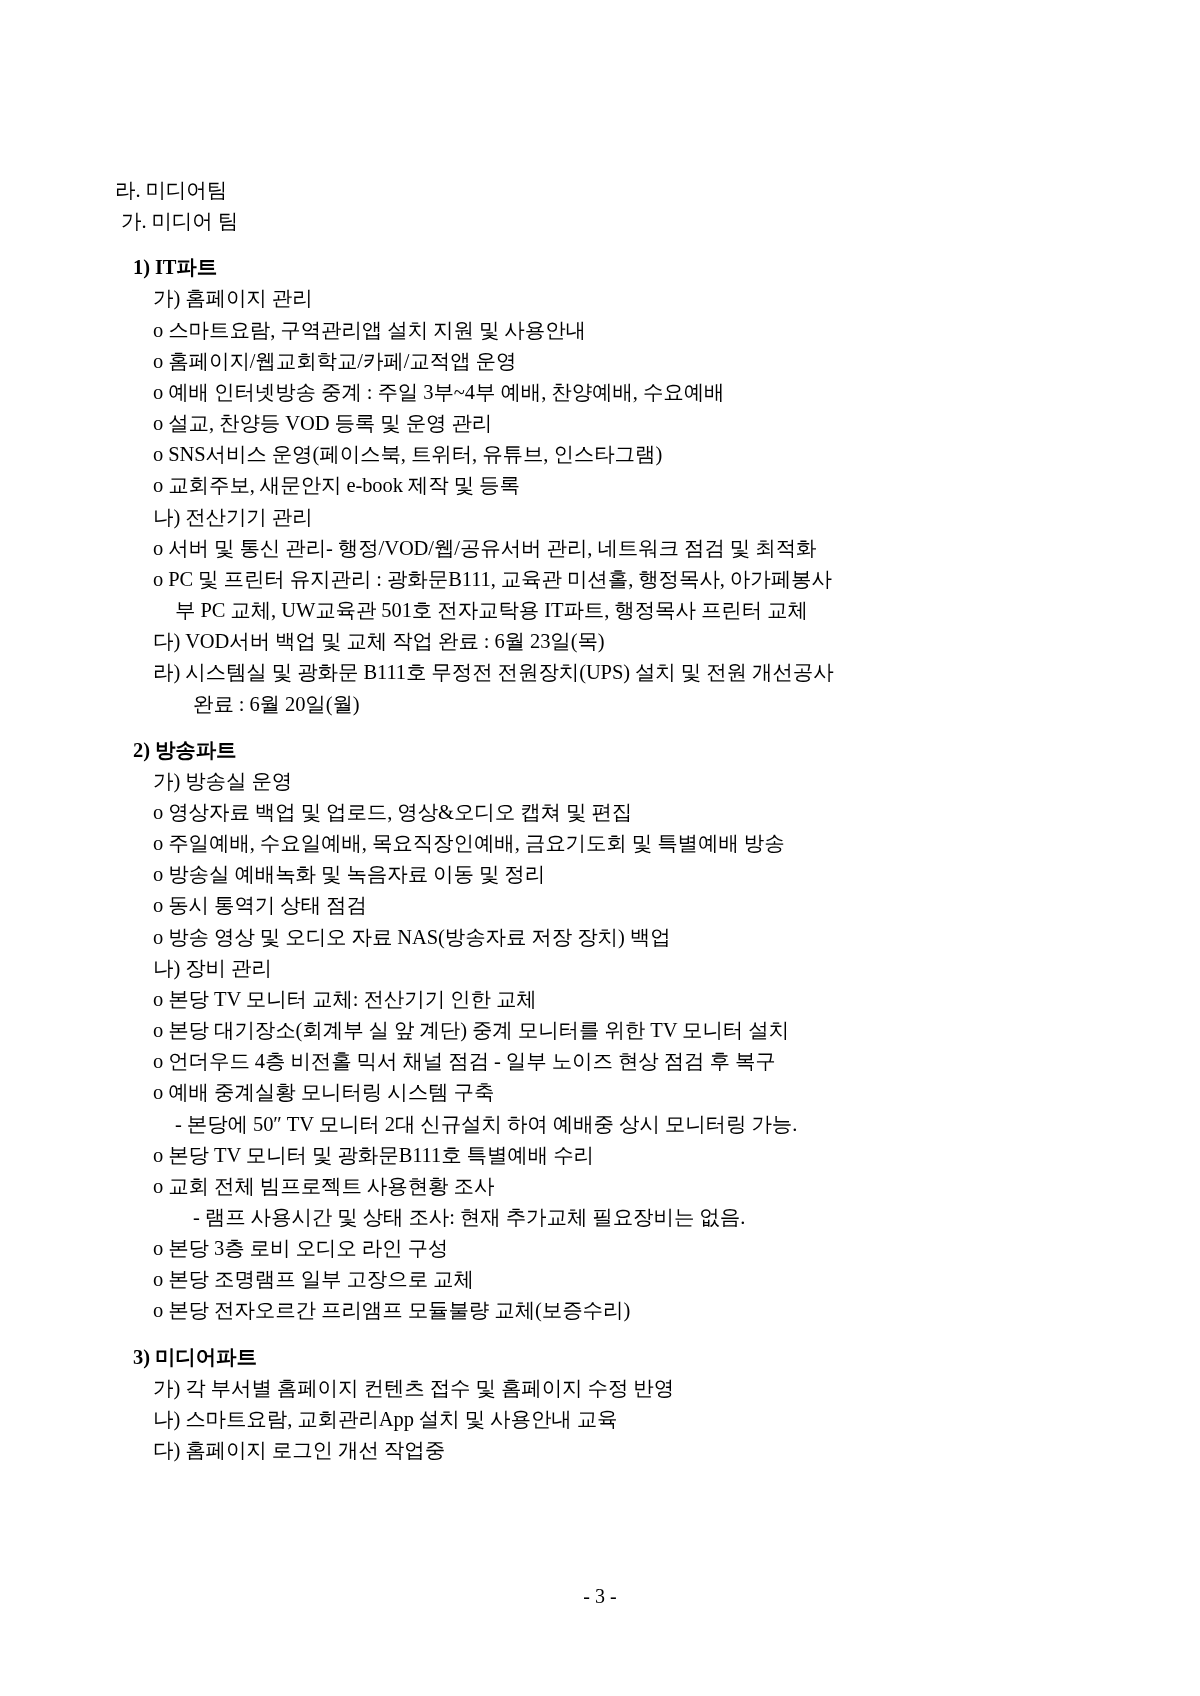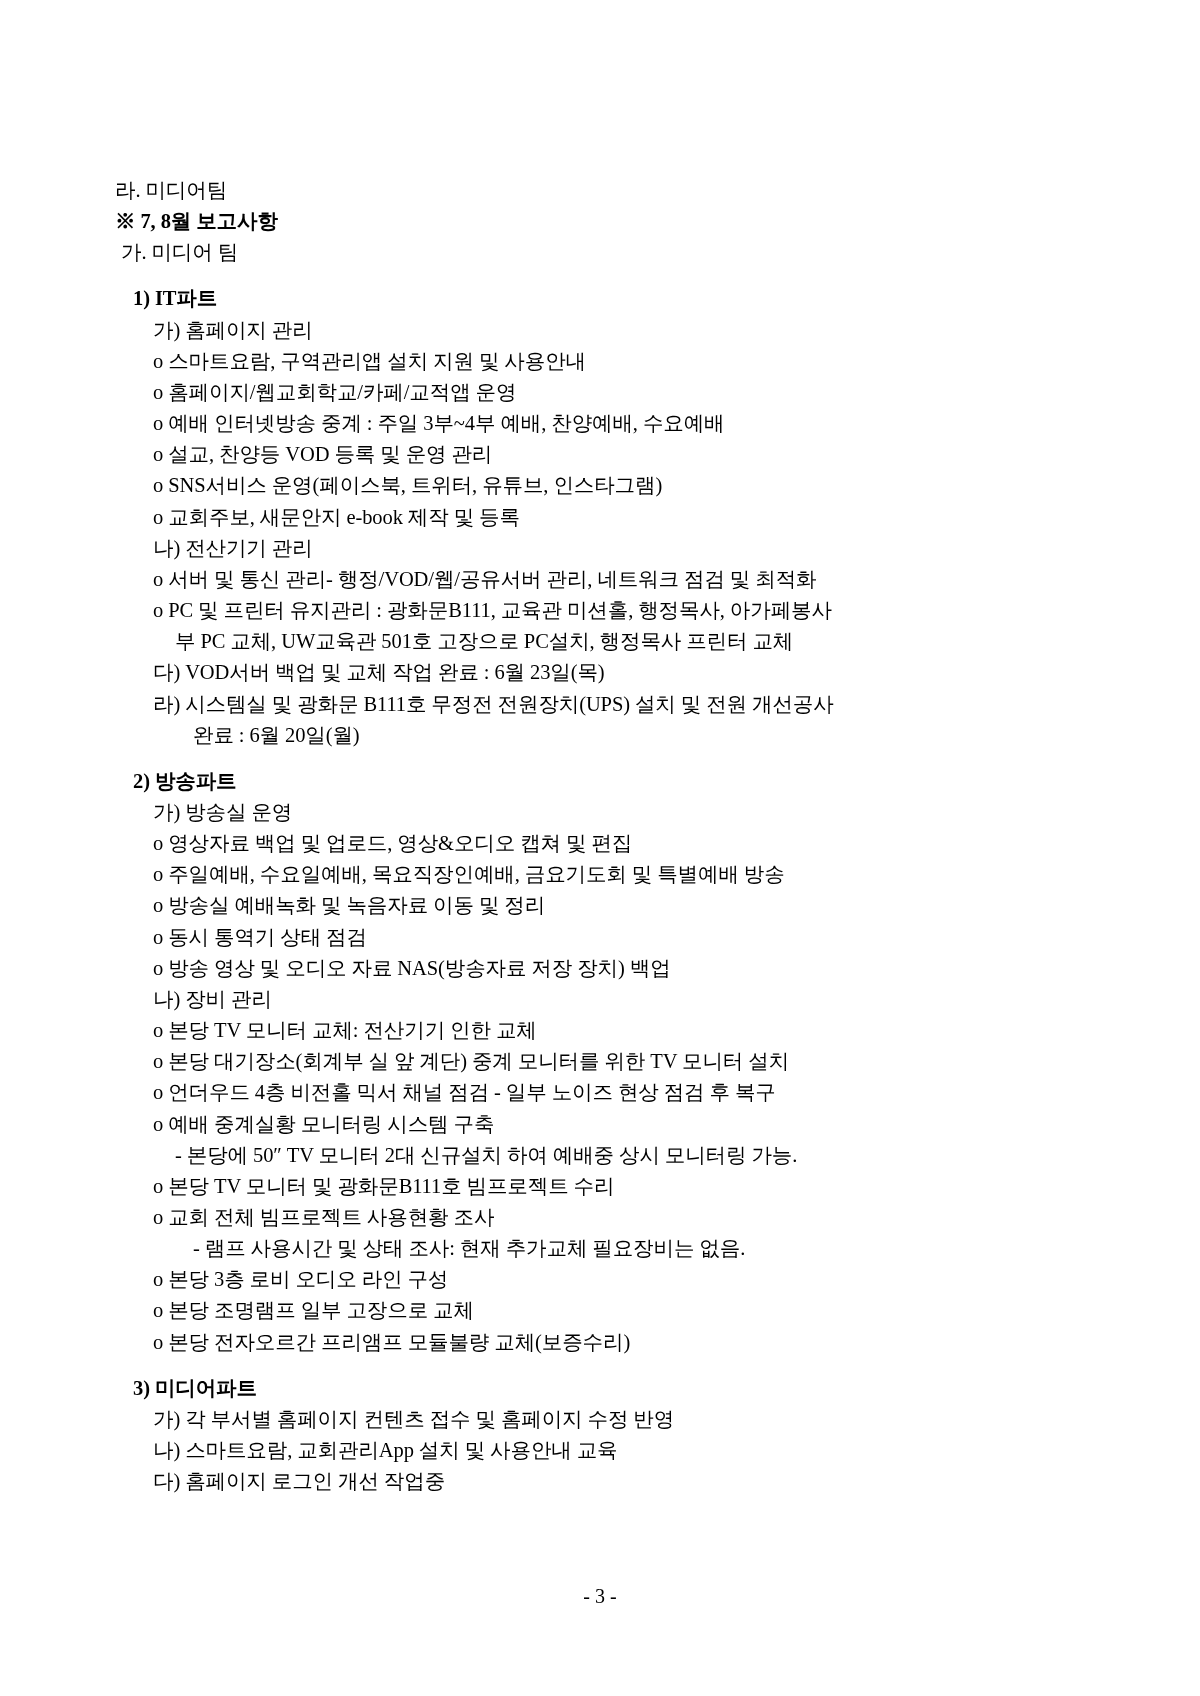--- a/index.html
+++ b/index.html
@@ -52,51 +52,50 @@
     font-size: 20px;
     font-family: "Liberation Serif", "DejaVu Serif", serif;
   }
 </style>
 </head>
 <body>
 
 <div class="page">
   <div class="doc" id="doc-body">
       <div class="line i0">라. 미디어팀</div>
-      <div class="line i0 bold">※ 7, 8월 보고사항</div>
       <div class="line i1">가. 미디어 팀</div>
       <div class="line i2 bold">1) IT파트</div>
       <div class="line i3">가) 홈페이지 관리</div>
       <div class="line i4">o 스마트요람, 구역관리앱 설치 지원 및 사용안내</div>
       <div class="line i4">o 홈페이지/웹교회학교/카페/교적앱 운영</div>
       <div class="line i4">o 예배 인터넷방송 중계 : 주일 3부~4부 예배, 찬양예배, 수요예배</div>
       <div class="line i4">o 설교, 찬양등 VOD 등록 및 운영 관리</div>
       <div class="line i4">o SNS서비스 운영(페이스북, 트위터, 유튜브, 인스타그램)</div>
       <div class="line i4">o 교회주보, 새문안지 e-book 제작 및 등록</div>
       <div class="line i3">나) 전산기기 관리</div>
       <div class="line i4">o 서버 및 통신 관리- 행정/VOD/웹/공유서버 관리, 네트워크 점검 및 최적화</div>
       <div class="line i4">o PC 및 프린터 유지관리 : 광화문B111, 교육관 미션홀, 행정목사, 아가페봉사</div>
-      <div class="line i5">부 PC 교체, UW교육관 501호 고장으로 PC설치, 행정목사 프린터 교체</div>
+      <div class="line i5">부 PC 교체, UW교육관 501호 전자교탁용 IT파트, 행정목사 프린터 교체</div>
       <div class="line i3">다) VOD서버 백업 및 교체 작업 완료 : 6월 23일(목)</div>
       <div class="line i3">라) 시스템실 및 광화문 B111호 무정전 전원장치(UPS) 설치 및 전원 개선공사</div>
       <div class="line i6">완료 : 6월 20일(월)</div>
       <div class="line i2 bold">2) 방송파트</div>
       <div class="line i3">가) 방송실 운영</div>
       <div class="line i4">o 영상자료 백업 및 업로드, 영상&amp;오디오 캡쳐 및 편집</div>
       <div class="line i4">o 주일예배, 수요일예배, 목요직장인예배, 금요기도회 및 특별예배 방송</div>
       <div class="line i4">o 방송실 예배녹화 및 녹음자료 이동 및 정리</div>
       <div class="line i4">o 동시 통역기 상태 점검</div>
       <div class="line i4">o 방송 영상 및 오디오 자료 NAS(방송자료 저장 장치) 백업</div>
       <div class="line i3">나) 장비 관리</div>
       <div class="line i4">o 본당 TV 모니터 교체: 전산기기 인한 교체</div>
       <div class="line i4">o 본당 대기장소(회계부 실 앞 계단) 중계 모니터를 위한 TV 모니터 설치</div>
       <div class="line i4">o 언더우드 4층 비전홀 믹서 채널 점검 - 일부 노이즈 현상 점검 후 복구</div>
       <div class="line i4">o 예배 중계실황 모니터링 시스템 구축</div>
       <div class="line i5">- 본당에 50″ TV 모니터 2대 신규설치 하여 예배중 상시 모니터링 가능.</div>
-      <div class="line i4">o 본당 TV 모니터 및 광화문B111호 빔프로젝트 수리</div>
+      <div class="line i4">o 본당 TV 모니터 및 광화문B111호 특별예배 수리</div>
       <div class="line i4">o 교회 전체 빔프로젝트 사용현황 조사</div>
       <div class="line i6">- 램프 사용시간 및 상태 조사: 현재 추가교체 필요장비는 없음.</div>
       <div class="line i4">o 본당 3층 로비 오디오 라인 구성</div>
       <div class="line i4">o 본당 조명램프 일부 고장으로 교체</div>
       <div class="line i4">o 본당 전자오르간 프리앰프 모듈불량 교체(보증수리)</div>
       <div class="line i2 bold">3) 미디어파트</div>
       <div class="line i3">가) 각 부서별 홈페이지 컨텐츠 접수 및 홈페이지 수정 반영</div>
       <div class="line i3">나) 스마트요람, 교회관리App 설치 및 사용안내 교육</div>
       <div class="line i3">다) 홈페이지 로그인 개선 작업중</div>
     </div>

